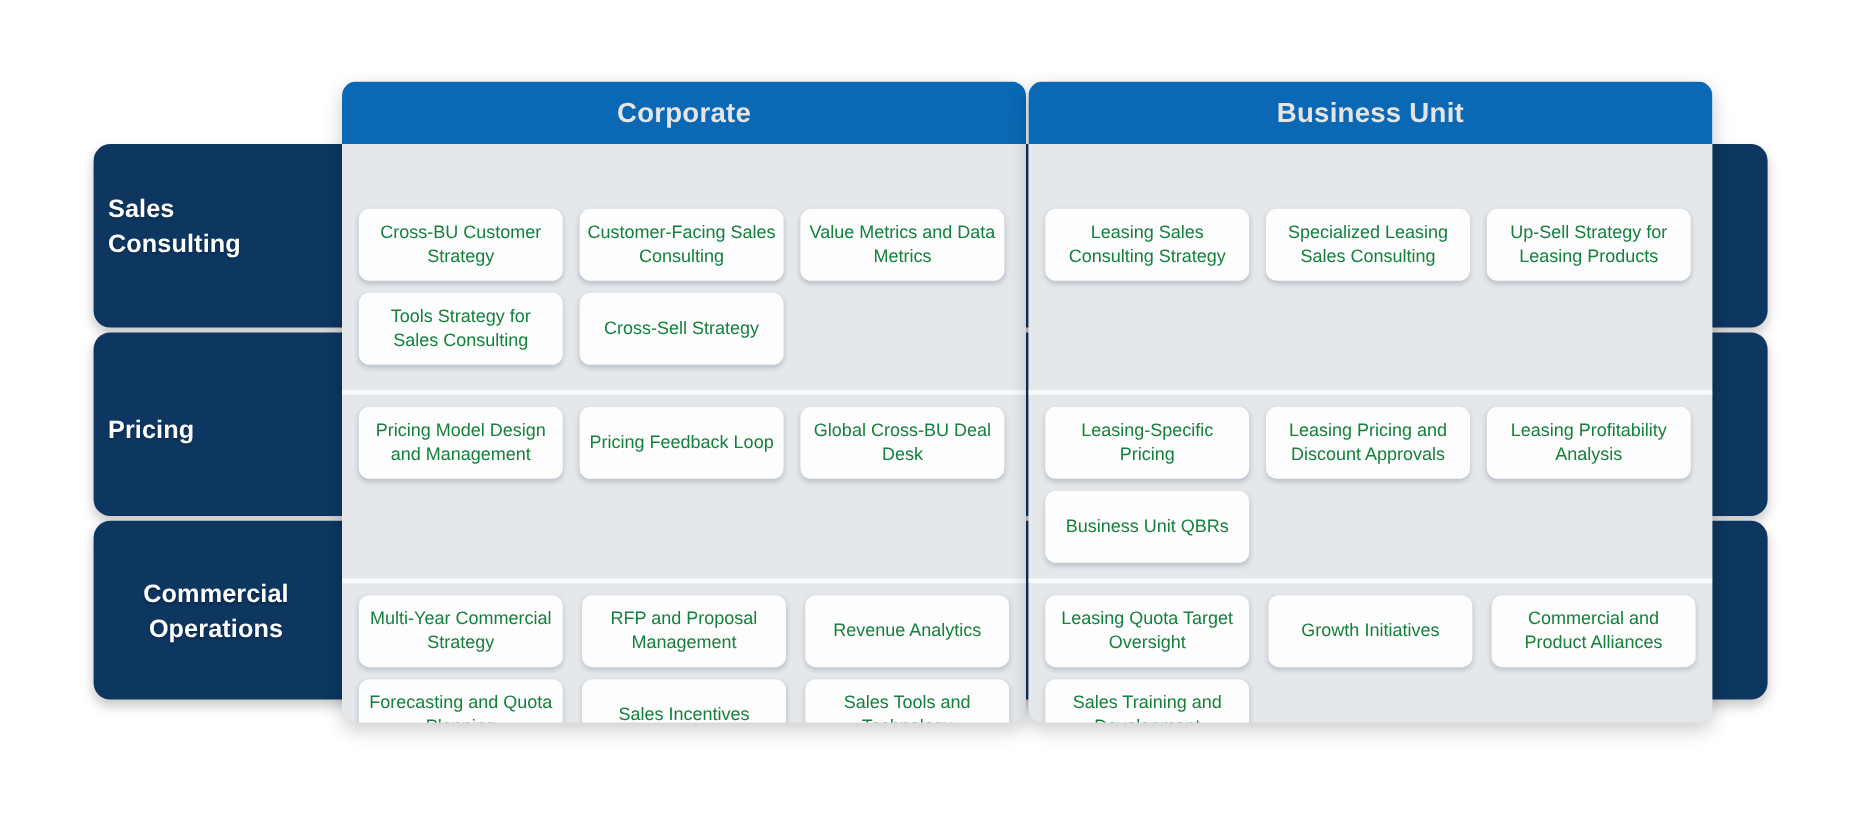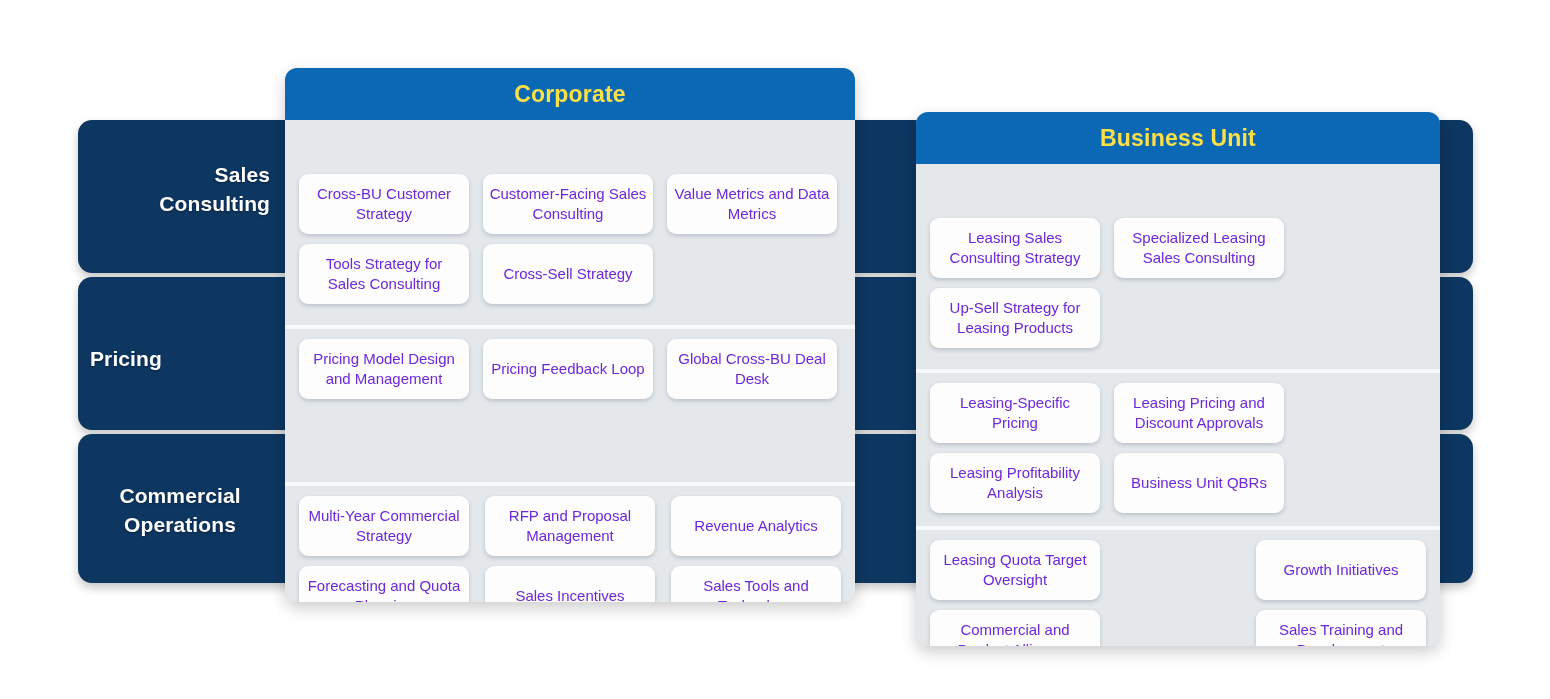--- a/index.html
+++ b/index.html
@@ -38,40 +38,40 @@
     left: 90px;
     width: 180px;
     color: #ffffff;
     font-size: 21px;
     font-weight: bold;
     line-height: 29px;
     letter-spacing: 0.1px;
     text-shadow: 0 1px 2px rgba(0,0,0,0.35);
     white-space: pre-line;
   }
-  .row-label.r0 { top: 160px; text-align: right; }
+  .row-label.r0 { top: 160px; }
   .row-label.r1 { top: 344px; }
   .row-label.r2 { top: 481px; text-align: center; }
 
   
   .col-panel {
     position: absolute;
     top: 68px;
     background: #e4e8eb;
     border-radius: 12px;
     box-shadow: 0 6px 16px rgba(0,0,0,0.20);
     overflow: hidden;
   }
   .col-panel.c0 { left: 285px;  width: 570px; height: 534px; }
-  .col-panel.c1 { left: 916px;  width: 524px; height: 534px; margin-top: 44px; }
+  .col-panel.c1 { left: 857px;  width: 570px; height: 534px; }
 
   .col-header {
     height: 52px;
     background: #0a68b4;
-    color: #fde047;
+    color: #e5e5e5;
     font-size: 23px;
     font-weight: bold;
     display: flex;
     align-items: center;
     justify-content: center;
     letter-spacing: 0.2px;
   }
 
   .col-body {
     position: relative;
@@ -103,21 +103,21 @@
   .cell-group.g0 { top: 44px;  height: 161px; }
   .cell-group.g1 { top: 209px; height: 153px; }
   .cell-group.g2 { top: 366px; height: 116px; justify-content: space-between; }
 
   .card {
     width: 170px;
     min-height: 60px;
     background: #fdfdfd;
     border-radius: 9px;
     box-shadow: 0 2px 4px rgba(20,40,70,0.20);
-    color: #6d28d9;
+    color: #15803d;
     font-size: 15px;
     line-height: 20px;
     text-align: center;
     display: flex;
     align-items: center;
     justify-content: center;
     padding: 4px 6px;
     box-sizing: border-box;
   }
 </style>

